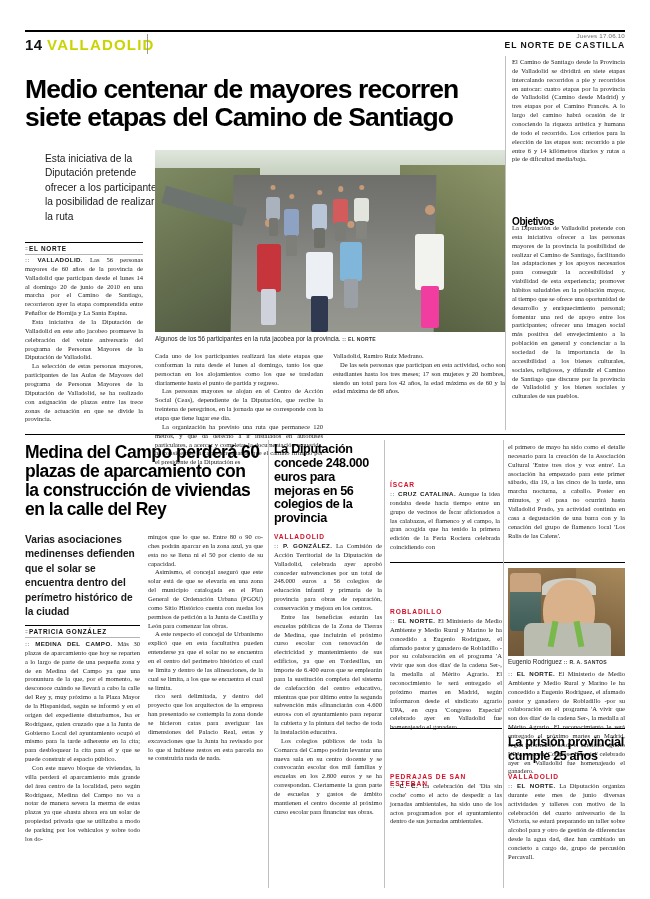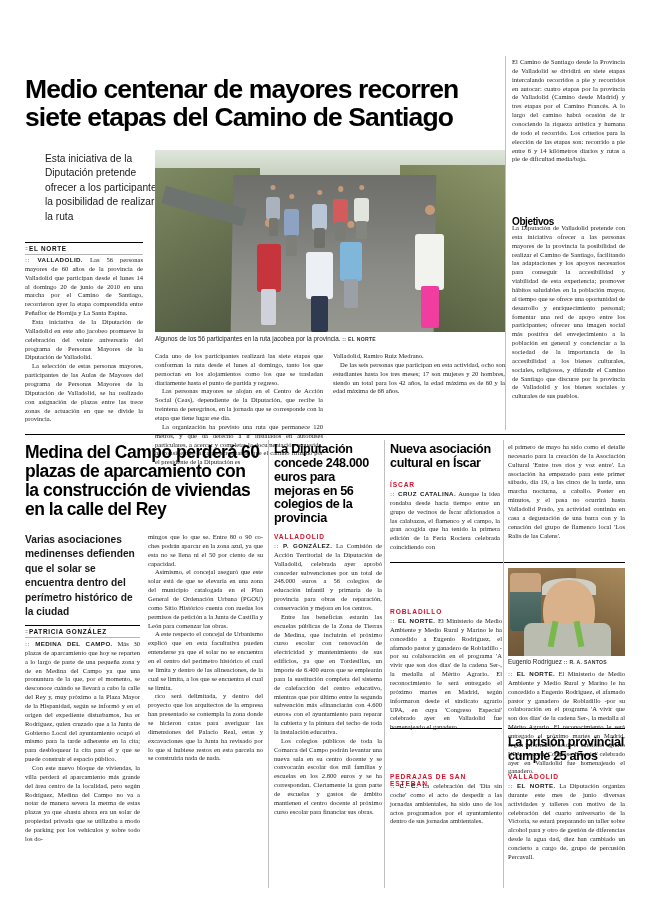--- a/index.html
+++ b/index.html
@@ -64,20 +64,32 @@
   .ph-port .body2{position:absolute;left:14%;top:62%;width:74%;height:38%;border-radius:8px 8px 0 0;background:#b9bcae;}
   .ph-port .ribbon-l{position:absolute;left:36%;top:60%;width:5%;height:30%;background:#79b84a;transform:rotate(11deg);}
   .ph-port .ribbon-r{position:absolute;left:58%;top:60%;width:5%;height:30%;background:#79b84a;transform:rotate(-11deg);}
   .ph-port .man2{position:absolute;left:2%;top:6%;width:26%;height:66%;background:linear-gradient(180deg,#caa47e 0%,#caa47e 32%,#56706a 33%,#3f5c57 100%);border-radius:4px;}
 </style>
 </head>
 <body>
 
 <div class="page">
 
+  <div class="masthead">
+    <div class="mh-rule"></div>
+    <div class="folio">
+      <span class="num">14</span>
+      <span class="sec">VALLADOLID</span>
+    </div>
+    <div class="folio-div"></div>
+    <div class="mh-right">
+      <div class="mh-date">Jueves 17.06.10</div>
+      <div class="mh-name">EL NORTE DE CASTILLA</div>
+    </div>
+  </div>
 
   <div style="position:absolute;left:25px;top:76px;width:480px;" class="hl h-main">Medio centenar de mayores recorren siete etapas del Camino de Santiago</div>
 
   <div style="position:absolute;left:25px;top:152px;width:118px;margin-left:20px;" class="standfirst">Esta iniciativa de la Diputación pretende ofrecer a los participantes la posibilidad de realizar la ruta</div>
 
   <div style="position:absolute;left:25px;top:242px;width:118px;">
     <div class="rule-h"></div>
     <div style="padding:2px 0 2px 0;" class="byline">
       <span class="sq">::</span><span>EL NORTE</span>
     </div>
@@ -203,21 +215,20 @@
   <div style="position:absolute;left:274px;top:533px;width:108px;" class="kicker">VALLADOLID</div>
 
   <div style="position:absolute;left:274px;top:542px;width:108px;height:344px;" class="body">
     <p class="first"><span style="font-family:'Liberation Sans',sans-serif;font-weight:bold;font-size:6.2px;letter-spacing:.4px;"><span style="color:#888;">:: </span>P. GONZÁLEZ.</span> La Comisión de Acción Territorial de la Diputación de Valladolid, celebrada ayer aprobó conceder subvenciones por un total de 248.000 euros a 56 colegios de educación infantil y primaria de la provincia para obras de reparación, conservación y mejora en los centros.</p>
     <p>Entre las beneficias estarán las escuelas públicas de la Zona de Tierras de Medina, que incluirán el próximo curso escolar con renovación de electricidad y mantenimiento de sus edificios, ya que en Tordesillas, un importe de 6.400 euros que se emplearán para la sustitución completa del sistema de calefacción del centro educativo, mientras que por último entre la segunda subvención más «financiarán con 4.600 euros» con el ayuntamiento para reparar la cubierta y la pintura del techo de toda la instalación educativa.</p>
     <p>Los colegios públicos de toda la Comarca del Campo podrán levantar una nueva sala en su centro docente y se convocarán escolar dos mil familias y escuelas en los 2.800 euros y se ha correspondan. Ciertamente la gran parte de escuelas y gastos de ámbito mantienen el centro docente al próximo curso escolar para financiar sus obras.</p>
   </div>
 
   <div class="vrule" style="left:384px;top:440px;height:448px;"></div>
 
-  <div style="position:absolute;left:390px;top:443px;width:110px;" class="hl h-3">Nueva asociación cultural en Íscar</div>
 
   <div style="position:absolute;left:390px;top:481px;width:110px;" class="kicker">ÍSCAR</div>
 
   <div style="position:absolute;left:390px;top:490px;width:110px;height:62px;" class="body">
     <p class="first"><span style="font-family:'Liberation Sans',sans-serif;font-weight:bold;font-size:6.2px;letter-spacing:.4px;"><span style="color:#888;">:: </span>CRUZ CATALINA.</span> Aunque la idea rondaba desde hacía tiempo entre un grupo de vecinos de Íscar aficionados a las calabazas, el flamenco y el campo, la gran acogida que ha tenido la primera edición de la Feria Rociera celebrada coincidiendo con</p>
   </div>
   <div style="position:absolute;left:508px;top:443px;width:117px;height:112px;" class="body">
     <p class="first">el primero de mayo ha sido como el detalle necesario para la creación de la Asociación Cultural 'Entre tres ríos y voz entre'. La asociación ha empezado para este primer sábado, día 19, a las cinco de la tarde, una marcha nocturna, a caballo. Poster en minutos, y el pasa no ocurrirá hasta Valladolid Prado, ya actividad continúa en casa a degustación de una barra con y la cenación del grupo de flamenco local 'Los Ralis de las Calens'.</p>
   </div>
 

